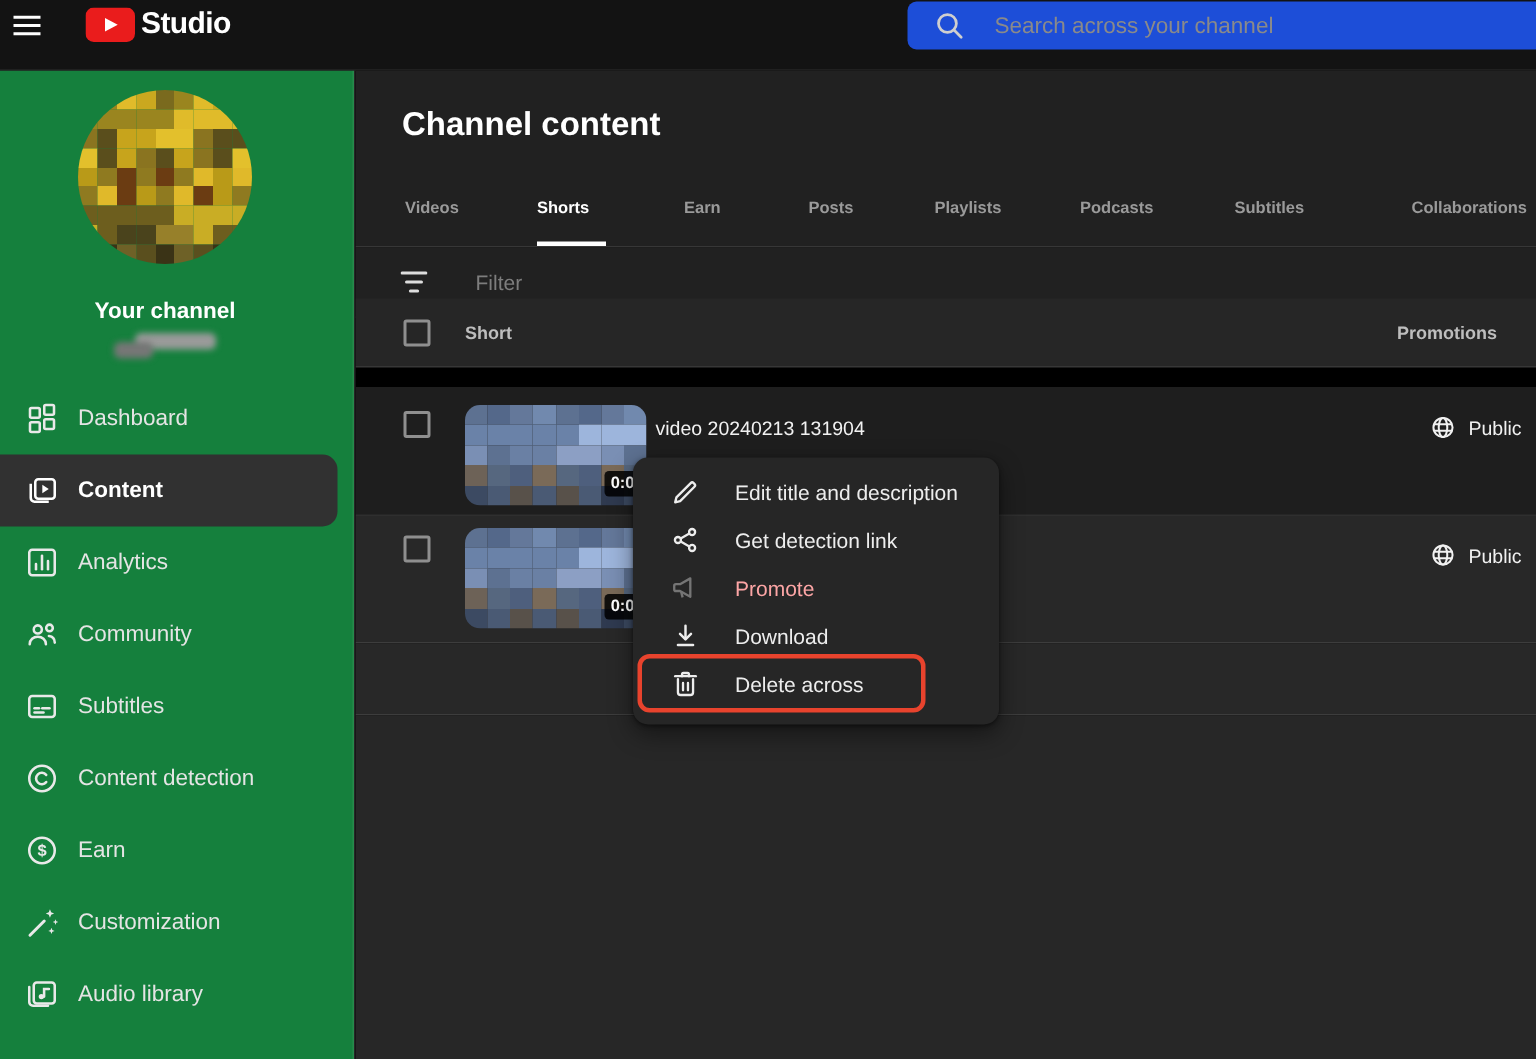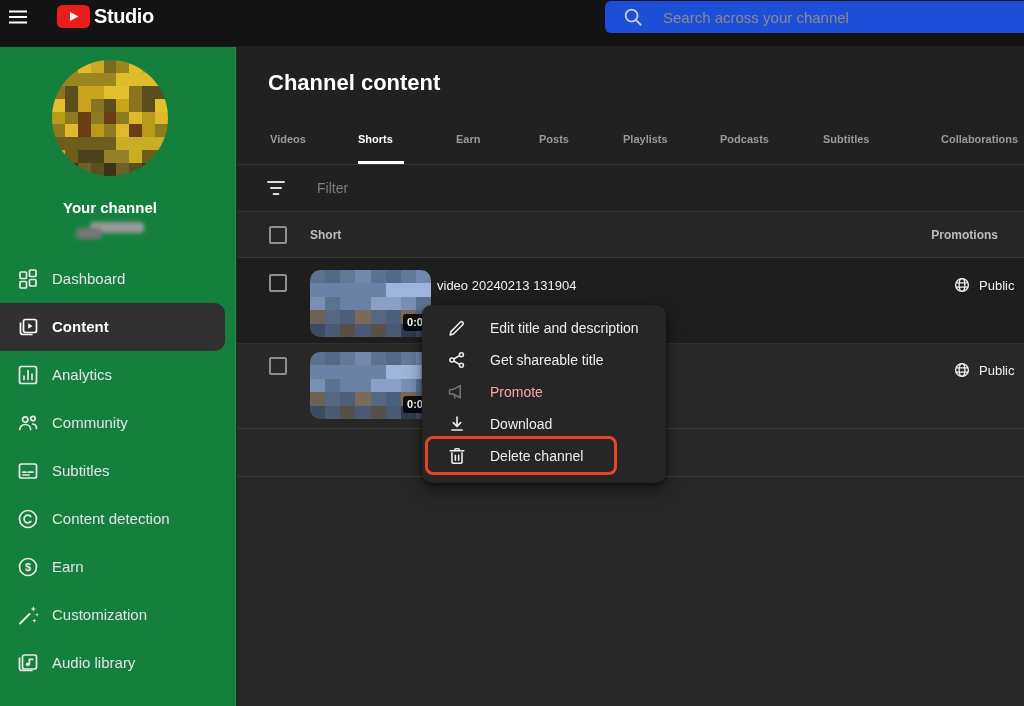--- a/index.html
+++ b/index.html
@@ -41,21 +41,21 @@
   .side-icon { position:absolute; left:16px; top:12px; width:24px; height:24px; }
   .side-label { position:absolute; left:52px; top:0; height:48px; line-height:48px;
                 color:#e4e4e4; font-size:15px; }
   .side-item.selected .side-label { color:#fff; font-weight:700; }
 
   
   .main { position:absolute; left:237px; top:47px; width:787px; height:659px; background:#000000; overflow:hidden; }
   .band { position:absolute; left:0; width:787px; }
   .band-top     { top:0;    height:118px; background:#212121; border-bottom:1px solid rgba(255,255,255,.10); }
   .band-filter  { top:118px; height:47px; background:#212121; border-bottom:1px solid rgba(255,255,255,.10); }
-  .band-header  { top:165px; height:46px; background:#262626; border-bottom:1px solid rgba(255,255,255,.08);padding-left:37px; }
+  .band-header  { top:152px; height:46px; background:#262626; border-bottom:1px solid rgba(255,255,255,.08);padding-left:37px; }
   .band-row1    { top:211px; height:86px; background:#1e1e1e; border-bottom:1px solid rgba(255,255,255,.08); }
   .band-row2    { top:297px; height:85px; background:#282828; border-bottom:1px solid rgba(255,255,255,.10); }
   .band-footer  { top:382px; height:48px; background:#282828; border-bottom:1px solid rgba(255,255,255,.10); }
   .band-rest    { top:430px; height:229px; background:#272727; }
 
   .page-title { position:absolute; left:31px; top:23px; color:#fff; font-size:22px; font-weight:700; }
   .tab { position:absolute; top:80px; height:24px; line-height:24px; color:#9a9a9a;
          font-size:11px; font-weight:600; cursor:pointer; white-space:nowrap; }
   .tab.active { color:#fff; font-weight:700; }
   .tab-underline { position:absolute; left:121px; top:114px; width:46px; height:3px; background:#fff; }
@@ -472,21 +472,21 @@
       <span class="ctx-label">Edit title and description</span>
     </div>
     <div class="ctx-item">
       <span class="ctx-icon">
         <svg width="22" height="22" viewBox="0 0 24 24" fill="none" stroke="#ededed" stroke-width="1.7">
           <circle cx="6.5" cy="12" r="2.2"></circle>
             <circle cx="16.8" cy="6.2" r="2.2"></circle>
             <circle cx="16.8" cy="17.8" r="2.2"></circle>
           <path d="M8.5 10.9 L14.8 7.3 M8.5 13.1 L14.8 16.7"></path>
         </svg></span>
-      <span class="ctx-label">Get shareable title</span>
+      <span class="ctx-label">Get detection link</span>
     </div>
     <div class="ctx-item disabled">
       <span class="ctx-icon">
         <svg width="22" height="22" viewBox="0 0 24 24" fill="none" stroke="#757575" stroke-width="1.7" stroke-linejoin="round">
           <path d="M15.5 5 L8 9.2 H5 a1.2 1.2 0 0 0 -1.2 1.2 v2.6 a1.2 1.2 0 0 0 1.2 1.2 h3 l7.5 4.2 z"></path>
           <path d="M8.8 14.6 l1.1 4.2"></path>
         </svg></span>
       <span class="ctx-label">Promote</span>
     </div>
     <div class="ctx-item">
@@ -499,19 +499,19 @@
       <span class="ctx-label">Download</span>
     </div>
     <div class="ctx-item">
       <span class="ctx-icon">
         <svg width="22" height="22" viewBox="0 0 24 24" fill="none" stroke="#ededed" stroke-width="1.7" stroke-linecap="round">
           <path d="M6.5 8.5 V18 a2 2 0 0 0 2 2 h7 a2 2 0 0 0 2 -2 V8.5"></path>
           <path d="M4.5 6.3 h15"></path>
           <path d="M9.5 6.3 V5 a1 1 0 0 1 1 -1 h3 a1 1 0 0 1 1 1 v1.3"></path>
           <path d="M10.2 11.2 v5.3 M13.8 11.2 v5.3"></path>
         </svg></span>
-      <span class="ctx-label">Delete channel</span>
+      <span class="ctx-label">Delete across</span>
     </div>
   </div>
 
   <div class="annotation-box"></div>
 
 </div>
 
 </body></html>

